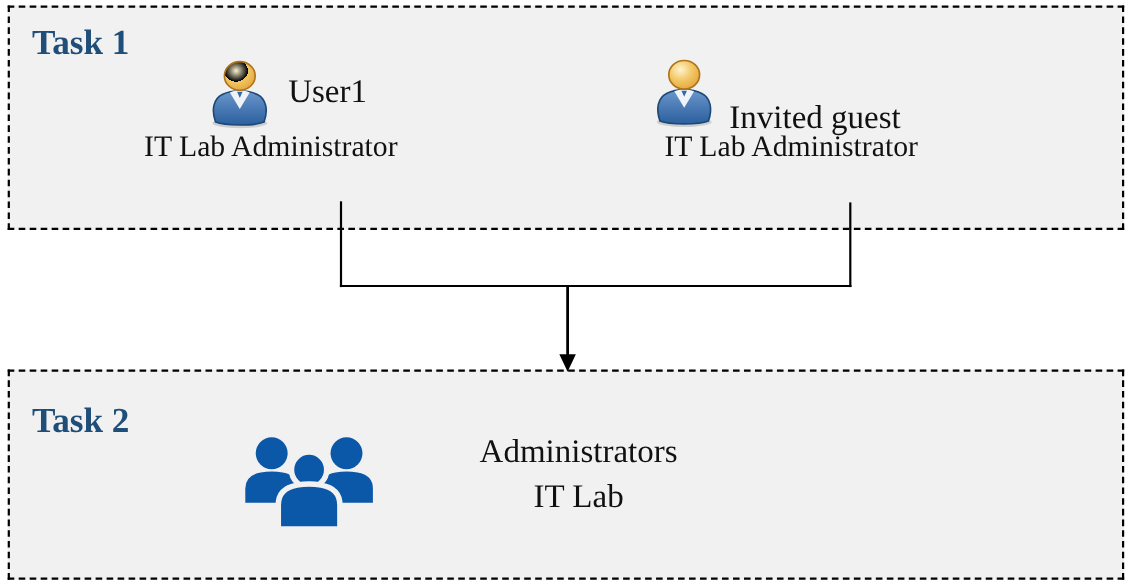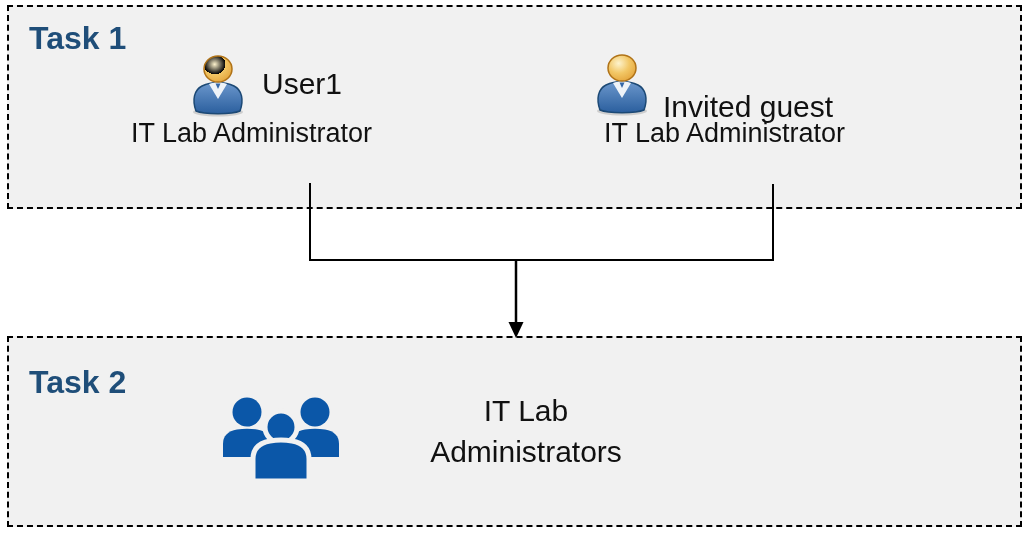--- a/index.html
+++ b/index.html
@@ -10,21 +10,21 @@
     --group-icon-blue:#0b57a8;
     --connector:#000000;
     --page-bg:#ffffff;
   }
   *{margin:0;padding:0;box-sizing:border-box;}
   html,body{background:var(--page-bg);}
   .canvas{
     position:relative;
     width:1028px;height:534px;
     background:var(--page-bg);
-    font-family:Liberation Sans, sans-serif;
+    font-family:Liberation Serif, serif;
     color:var(--text);
     overflow:hidden;
   }
   .task-box{
     position:absolute;
     left:7px;width:1015px;
     background:var(--box-fill);
     border:2px dashed var(--box-border);
   }
   .task-box.one{top:5px;height:204px;}
@@ -137,17 +137,17 @@
       <path d="M8,66 V53 Q8,41 22,38.5 Q32,36.8 42,38.5 Q56,41 56,53 V66 Z"></path>
       <circle cx="100" cy="21" r="14.5"></circle>
       <path d="M76,66 V53 Q76,41 90,38.5 Q100,36.8 110,38.5 Q124,41 124,53 V66 Z"></path>
     </g>
     <g fill="#0b57a8" stroke="#f1f1f1" stroke-width="5">
       <circle cx="66" cy="36" r="16"></circle>
       <path d="M38,90 V68 Q38,53 55,50 Q66,48.2 77,50 Q94,53 94,68 V90 Z"></path>
     </g>
   </svg>
   <div class="group-name">
+    <div>Administrators</div>
     <div>IT Lab</div>
-    <div>Administrators</div>
   </div>
 
 </div>
 
 </body></html>

